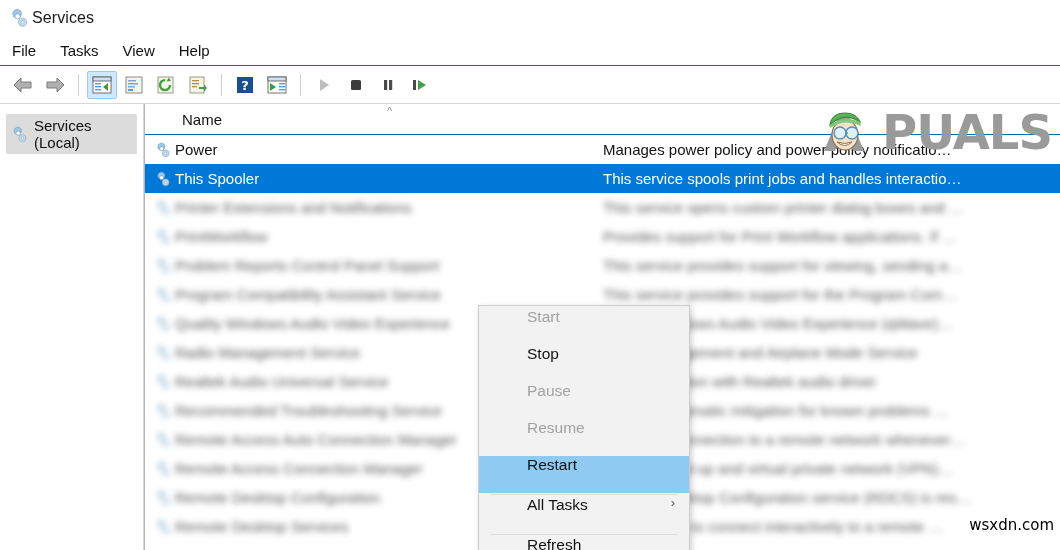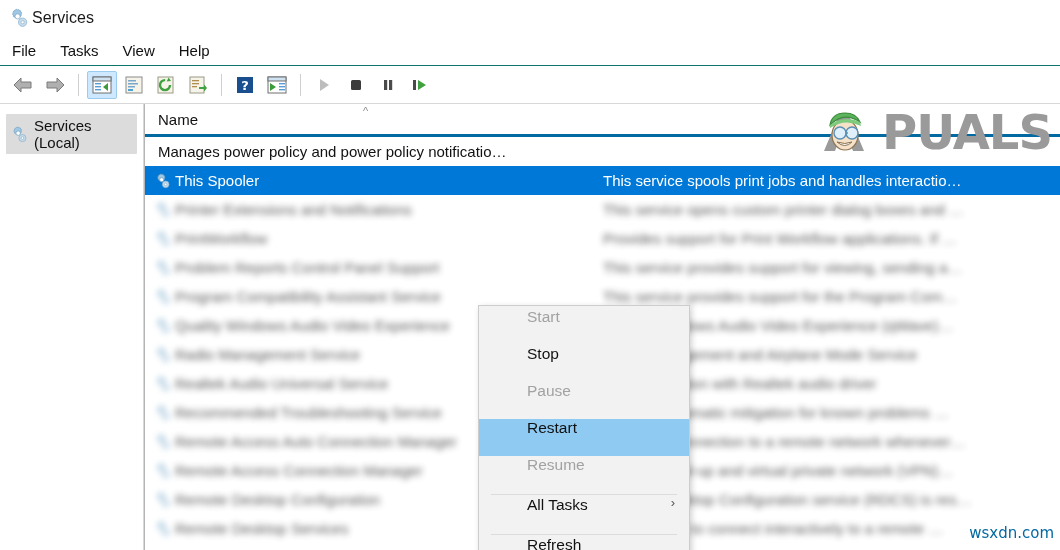--- a/index.html
+++ b/index.html
@@ -127,23 +127,24 @@
     border-left: 1px solid #b5b5b5;
     box-sizing: border-box;
     overflow: hidden;
     background: #ffffff;
   }
 
   
   .list-header {
     display: flex;
     height: 30px;
-    border-bottom: 3px solid #0369a1;
+    border-bottom: 1px solid #0369a1;
     position: relative;
     background: #ffffff;
+    padding-left: 24px;
   }
   .col-head {
     display: flex;
     align-items: center;
     font-size: 15px;
     color: #111111;
     padding-left: 13px;
     box-sizing: border-box;
     position: relative;
   }
@@ -254,23 +255,23 @@
     font-size: 48px;
     font-weight: bold;
     color: #9a9a9a;
     letter-spacing: -1px;
     line-height: 1;
     font-family: "DejaVu Sans", sans-serif;
   }
   .wsxdn {
     position: absolute;
     right: 6px;
-    bottom: 8px;
+    bottom: 16px;
     font-size: 15px;
-    color: #0369a1;
+    color: #000000;
     font-family: "DejaVu Sans", sans-serif;
     z-index: 60;
     margin-top: 44px;
   }
 </style>
 </head>
 <body>
 
 <div class="titlebar">
   <span class="gear-ico">
@@ -424,20 +425,33 @@
 
     <div class="list-header">
       <div class="col-head col-name">
         <span>Name</span>
         <span class="sort-arrow">^</span>
       </div>
     </div>
 
     <div class="rows" id="rows-container">
         <div class="row">
+          <div class="cell-name">
+            <span class="row-gear"><svg width="16" height="16" viewBox="0 0 20 20">
+  <g fill="#9ec8e3" stroke="#6f9fc0" stroke-width="0.9">
+    <path d="M7.6 1.8l1.1-.5 1 .6.9-.4.7.9 1 .1.2 1 .9.6-.3 1 .6.8-.7.8.2 1-.9.4-.2 1-1 .1-.6.8-1-.3-.9.5-.8-.7-1 .1-.4-.9-1-.3.1-1-.8-.6.4-1-.5-.9.8-.6.1-1z"></path>
+    <circle cx="9.6" cy="8.4" r="2.6" fill="#ffffff" stroke="#6f9fc0"></circle>
+  </g>
+  <g fill="#c6dcec" stroke="#7fa8c6" stroke-width="0.8">
+    <circle cx="14.6" cy="14.2" r="4.2"></circle>
+    <circle cx="14.6" cy="14.2" r="1.6" fill="#ffffff"></circle>
+  </g>
+</svg></span>
+            <span class="label">Power</span>
+          </div>
           <div class="cell-desc">Manages power policy and power policy notificatio…</div>
         </div>
         <div class="row selected">
           <div class="cell-name">
             <span class="row-gear"><svg width="16" height="16" viewBox="0 0 20 20">
   <g fill="#9ec8e3" stroke="#6f9fc0" stroke-width="0.9">
     <path d="M7.6 1.8l1.1-.5 1 .6.9-.4.7.9 1 .1.2 1 .9.6-.3 1 .6.8-.7.8.2 1-.9.4-.2 1-1 .1-.6.8-1-.3-.9.5-.8-.7-1 .1-.4-.9-1-.3.1-1-.8-.6.4-1-.5-.9.8-.6.1-1z"></path>
     <circle cx="9.6" cy="8.4" r="2.6" fill="#ffffff" stroke="#6f9fc0"></circle>
   </g>
   <g fill="#c6dcec" stroke="#7fa8c6" stroke-width="0.8">
@@ -646,25 +660,25 @@
     <div class="ctx-menu" id="ctx-menu">
         <div class="ctx-item disabled">
           <span>Start</span>
         </div>
         <div class="ctx-item">
           <span>Stop</span>
         </div>
         <div class="ctx-item disabled">
           <span>Pause</span>
         </div>
+        <div class="ctx-item disabled">
+          <span>Resume</span>
+        </div>
         <div class="ctx-item highlight">
           <span>Restart</span>
-        </div>
-        <div class="ctx-item disabled">
-          <span>Resume</span>
         </div>
         <div class="ctx-sep"></div>
         <div class="ctx-item">
           <span>All Tasks</span>
           <span class="ctx-arrow">›</span>
         </div>
         <div class="ctx-sep"></div>
         <div class="ctx-item">
           <span>Refresh</span>
         </div>

